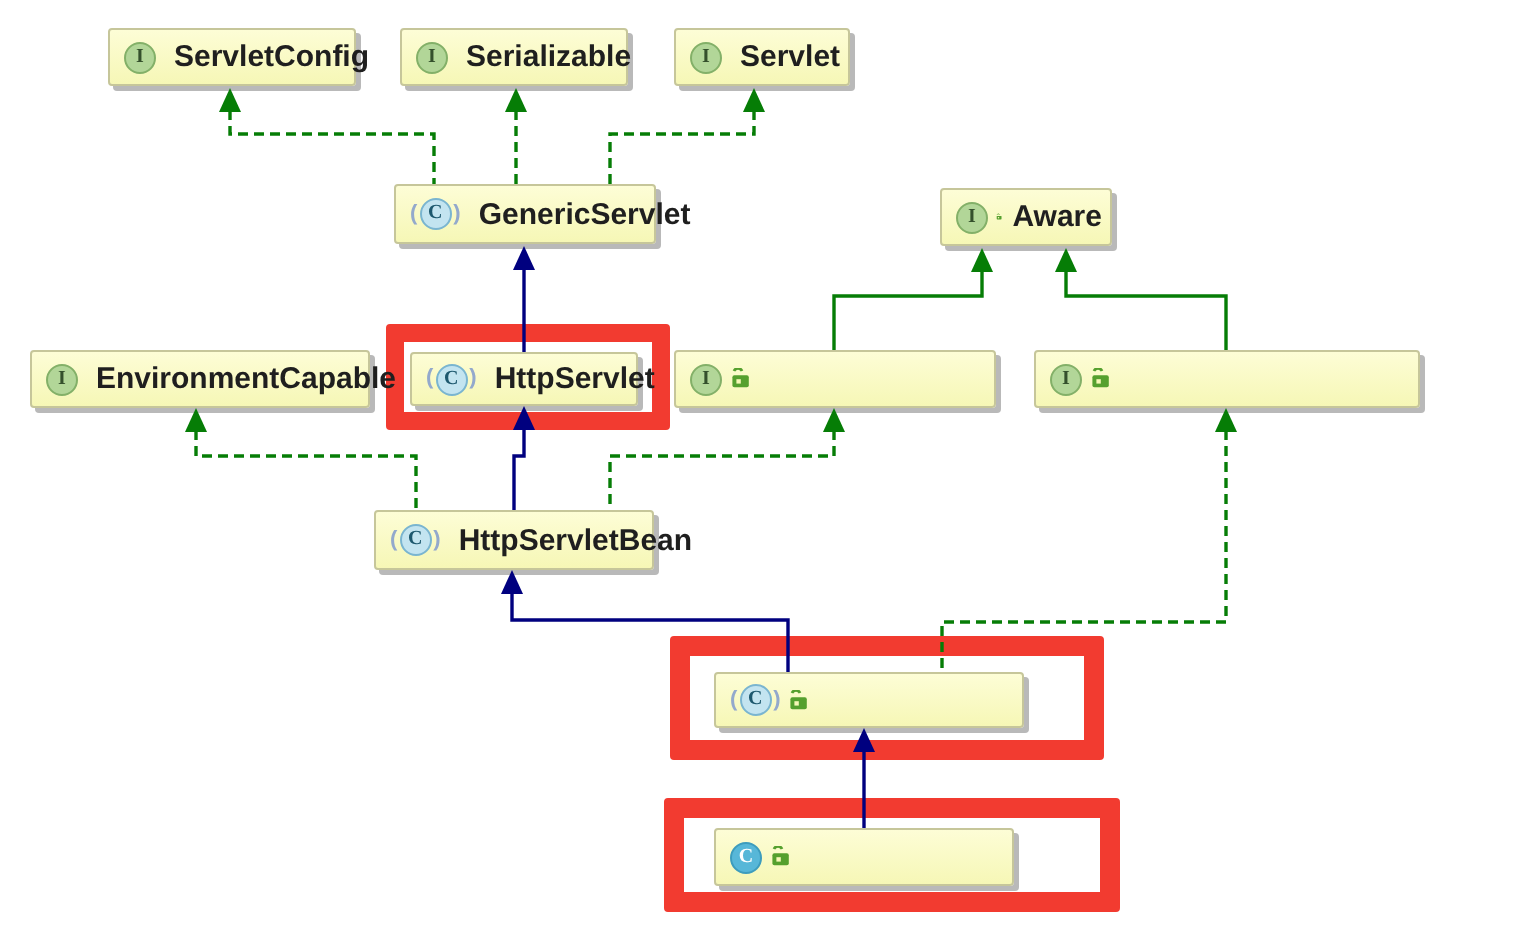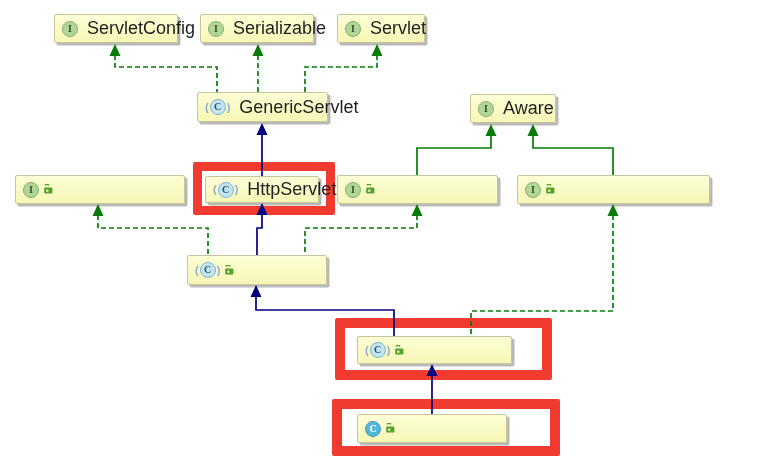--- a/index.html
+++ b/index.html
@@ -12,21 +12,21 @@
     position:absolute;z-index:2;box-sizing:border-box;border-radius:2px;
   }
   .node{
     position:absolute;z-index:3;box-sizing:border-box;
     background:linear-gradient(#fdfdd6,#f6f7b6);
     border:1px solid #c6c69a;border-radius:2px;
     box-shadow:2.5px 2.5px 0 #b9b9b9;
     display:flex;align-items:center;padding:0 4px 0 7px;
     white-space:nowrap;cursor:default;
   }
-  .node .label{font-size:18px;color:#1f1f1f;margin-left:5px;}
+  .node .label{font-size:15px;color:#1f1f1f;margin-left:5px;font-weight:bold;}
   .badge{display:inline-flex;align-items:center;}
   .circle{
     width:14px;height:14px;border-radius:50%;
     display:inline-flex;align-items:center;justify-content:center;
     font-family:"Liberation Serif","DejaVu Serif",serif;
     font-size:10px;font-weight:bold;line-height:1;
   }
   .circle.iface{background:#b2d698;border:1px solid #83b068;color:#34502c;}
   .circle.cls{background:#c3e4f0;border:1px solid #7ab5d0;color:#1d586e;}
   .circle.cls-solid{background:#57b7d8;border:1px solid #3d9cbd;color:#ffffff;}
@@ -104,20 +104,21 @@
     </div>
     <div class="node" style="left: 15px; top: 175px; width: 170px; height: 29px;">
       <span class="badge">
         <span class="circle iface">I</span>
       </span>
       <svg width="11" height="11" viewBox="0 0 11 11" class="key-icon">
         <path d="M2 1.5 A2.2 2.2 0 0 1 6 1.5" fill="none" stroke="#55a02e" stroke-width="1.4"></path>
         <rect x="1.2" y="3.6" width="8.2" height="6" rx="1" fill="#55a02e"></rect>
         <rect x="3.2" y="5.6" width="2.2" height="2.2" fill="#f6f7b6"></rect>
       </svg>
+      <span class="label">EnvironmentCapable</span>
     </div>
     <div class="node" style="left: 205px; top: 176px; width: 114px; height: 27px;">
       <span class="badge">
         <span class="paren open">(</span>
         <span class="circle cls">C</span>
         <span class="paren close">)</span>
       </span>
       <svg width="11" height="11" viewBox="0 0 11 11" class="key-icon">
         <path d="M2 1.5 A2.2 2.2 0 0 1 6 1.5" fill="none" stroke="#55a02e" stroke-width="1.4"></path>
         <rect x="1.2" y="3.6" width="8.2" height="6" rx="1" fill="#55a02e"></rect>
@@ -149,20 +150,21 @@
       <span class="badge">
         <span class="paren open">(</span>
         <span class="circle cls">C</span>
         <span class="paren close">)</span>
       </span>
       <svg width="11" height="11" viewBox="0 0 11 11" class="key-icon">
         <path d="M2 1.5 A2.2 2.2 0 0 1 6 1.5" fill="none" stroke="#55a02e" stroke-width="1.4"></path>
         <rect x="1.2" y="3.6" width="8.2" height="6" rx="1" fill="#55a02e"></rect>
         <rect x="3.2" y="5.6" width="2.2" height="2.2" fill="#f6f7b6"></rect>
       </svg>
+      <span class="label">HttpServletBean</span>
     </div>
     <div class="node" style="left: 357px; top: 336px; width: 155px; height: 28px;">
       <span class="badge">
         <span class="paren open">(</span>
         <span class="circle cls">C</span>
         <span class="paren close">)</span>
       </span>
       <svg width="11" height="11" viewBox="0 0 11 11" class="key-icon">
         <path d="M2 1.5 A2.2 2.2 0 0 1 6 1.5" fill="none" stroke="#55a02e" stroke-width="1.4"></path>
         <rect x="1.2" y="3.6" width="8.2" height="6" rx="1" fill="#55a02e"></rect>

